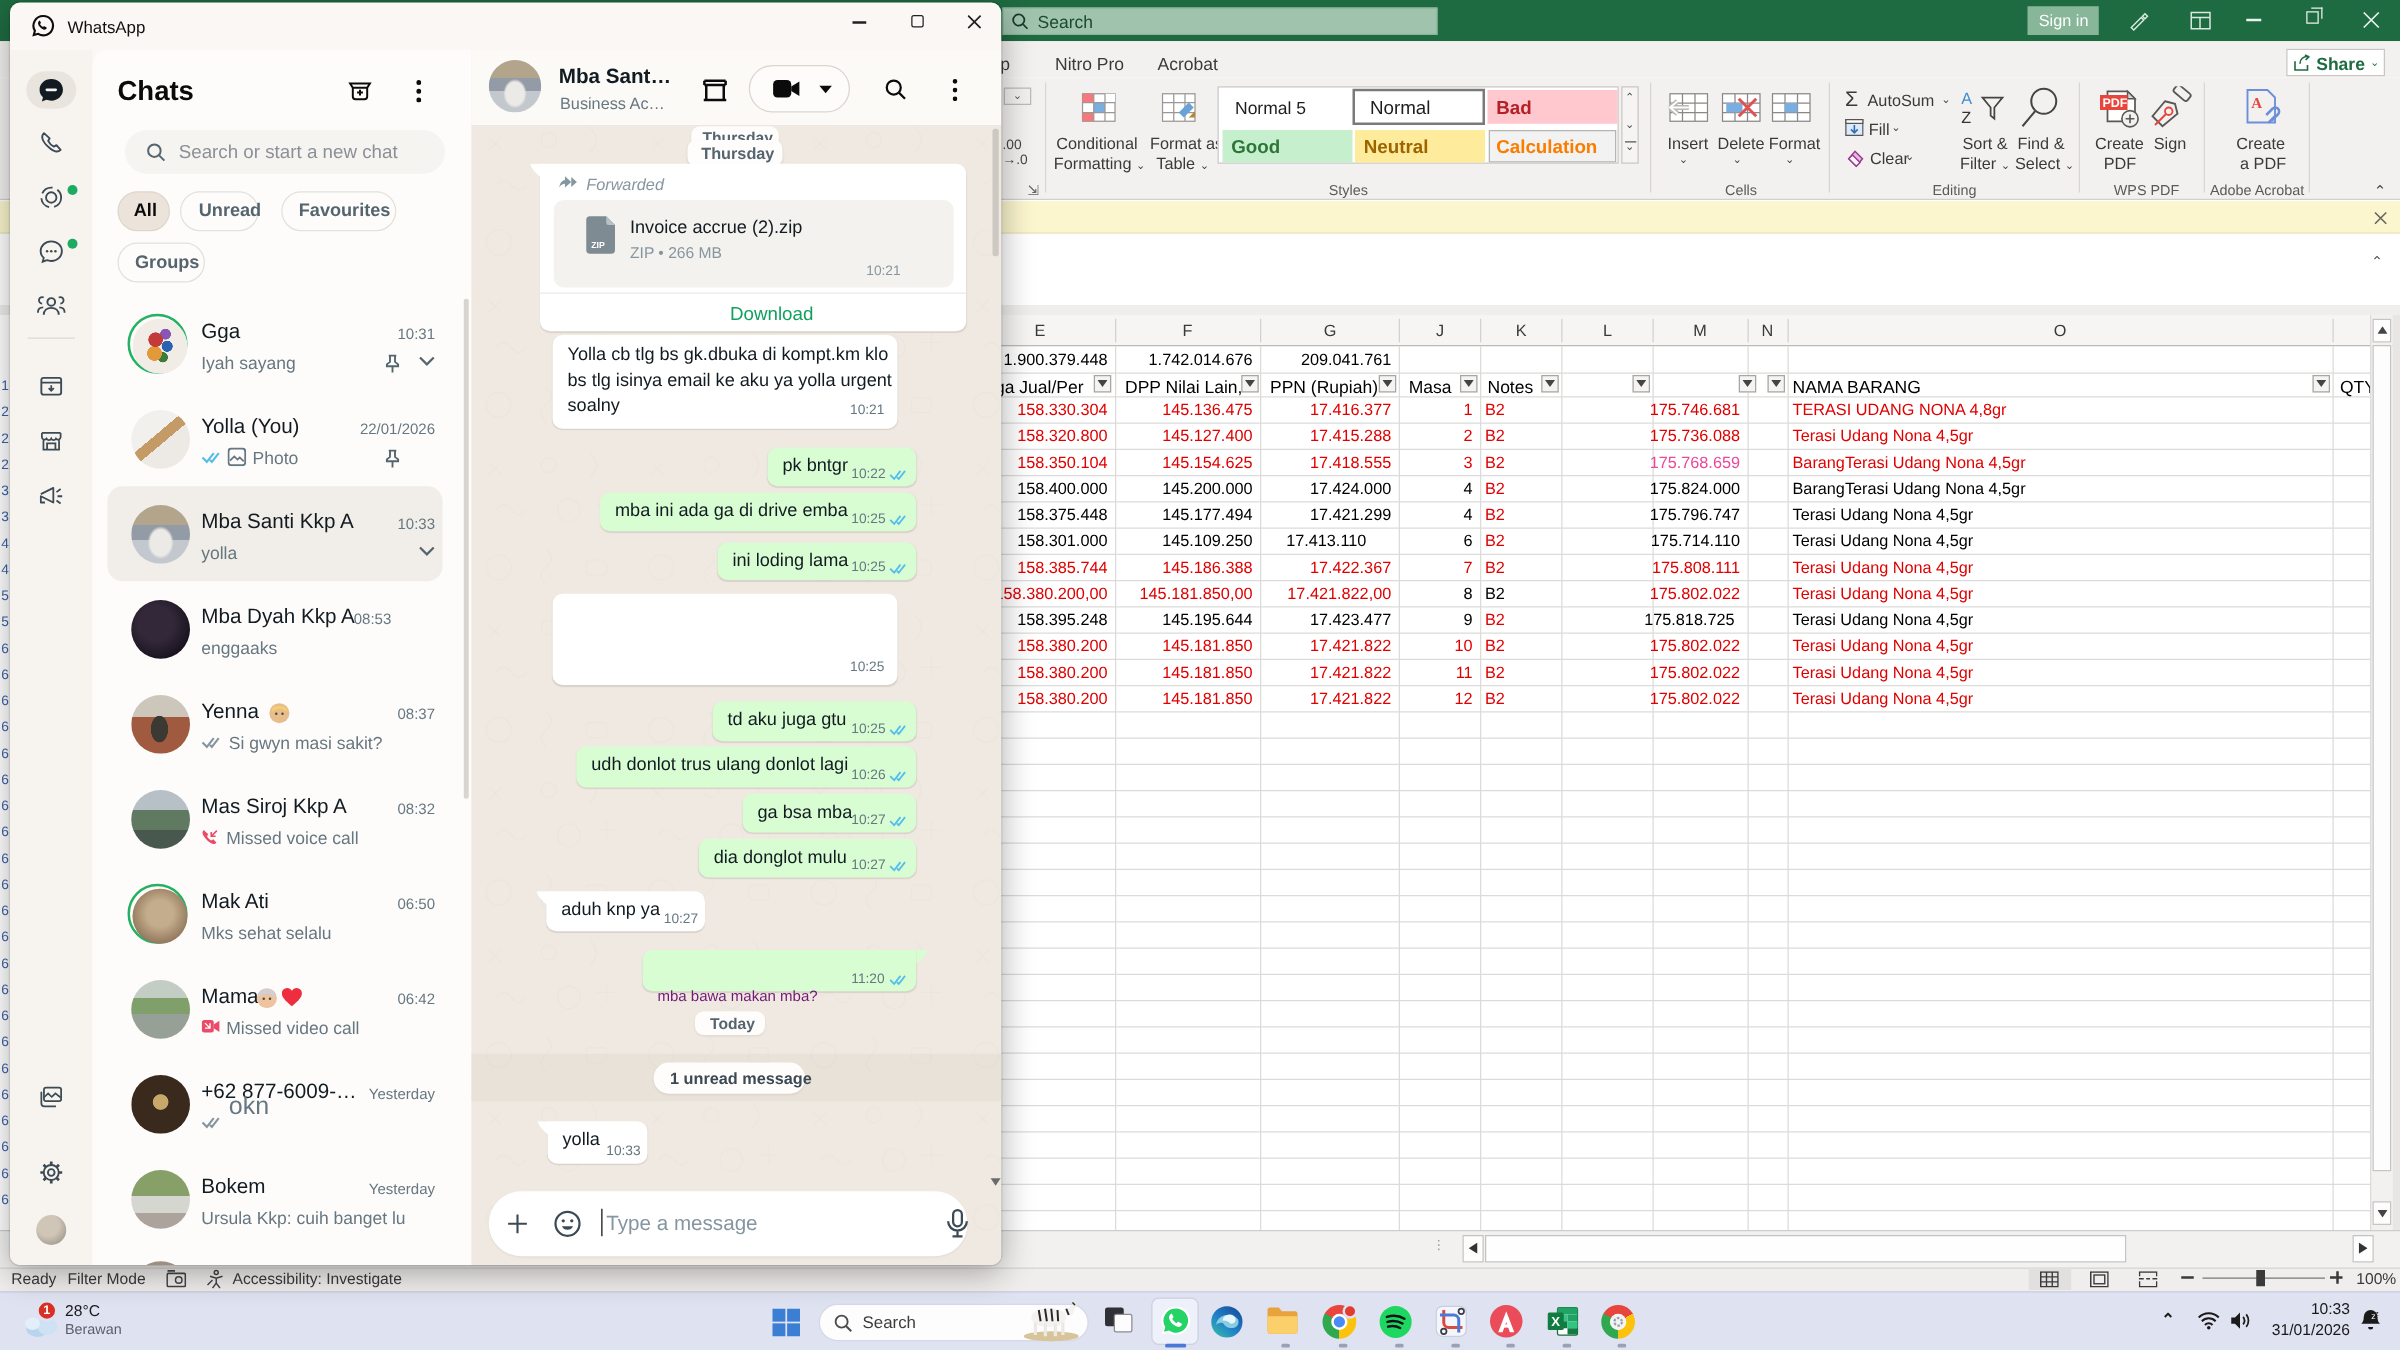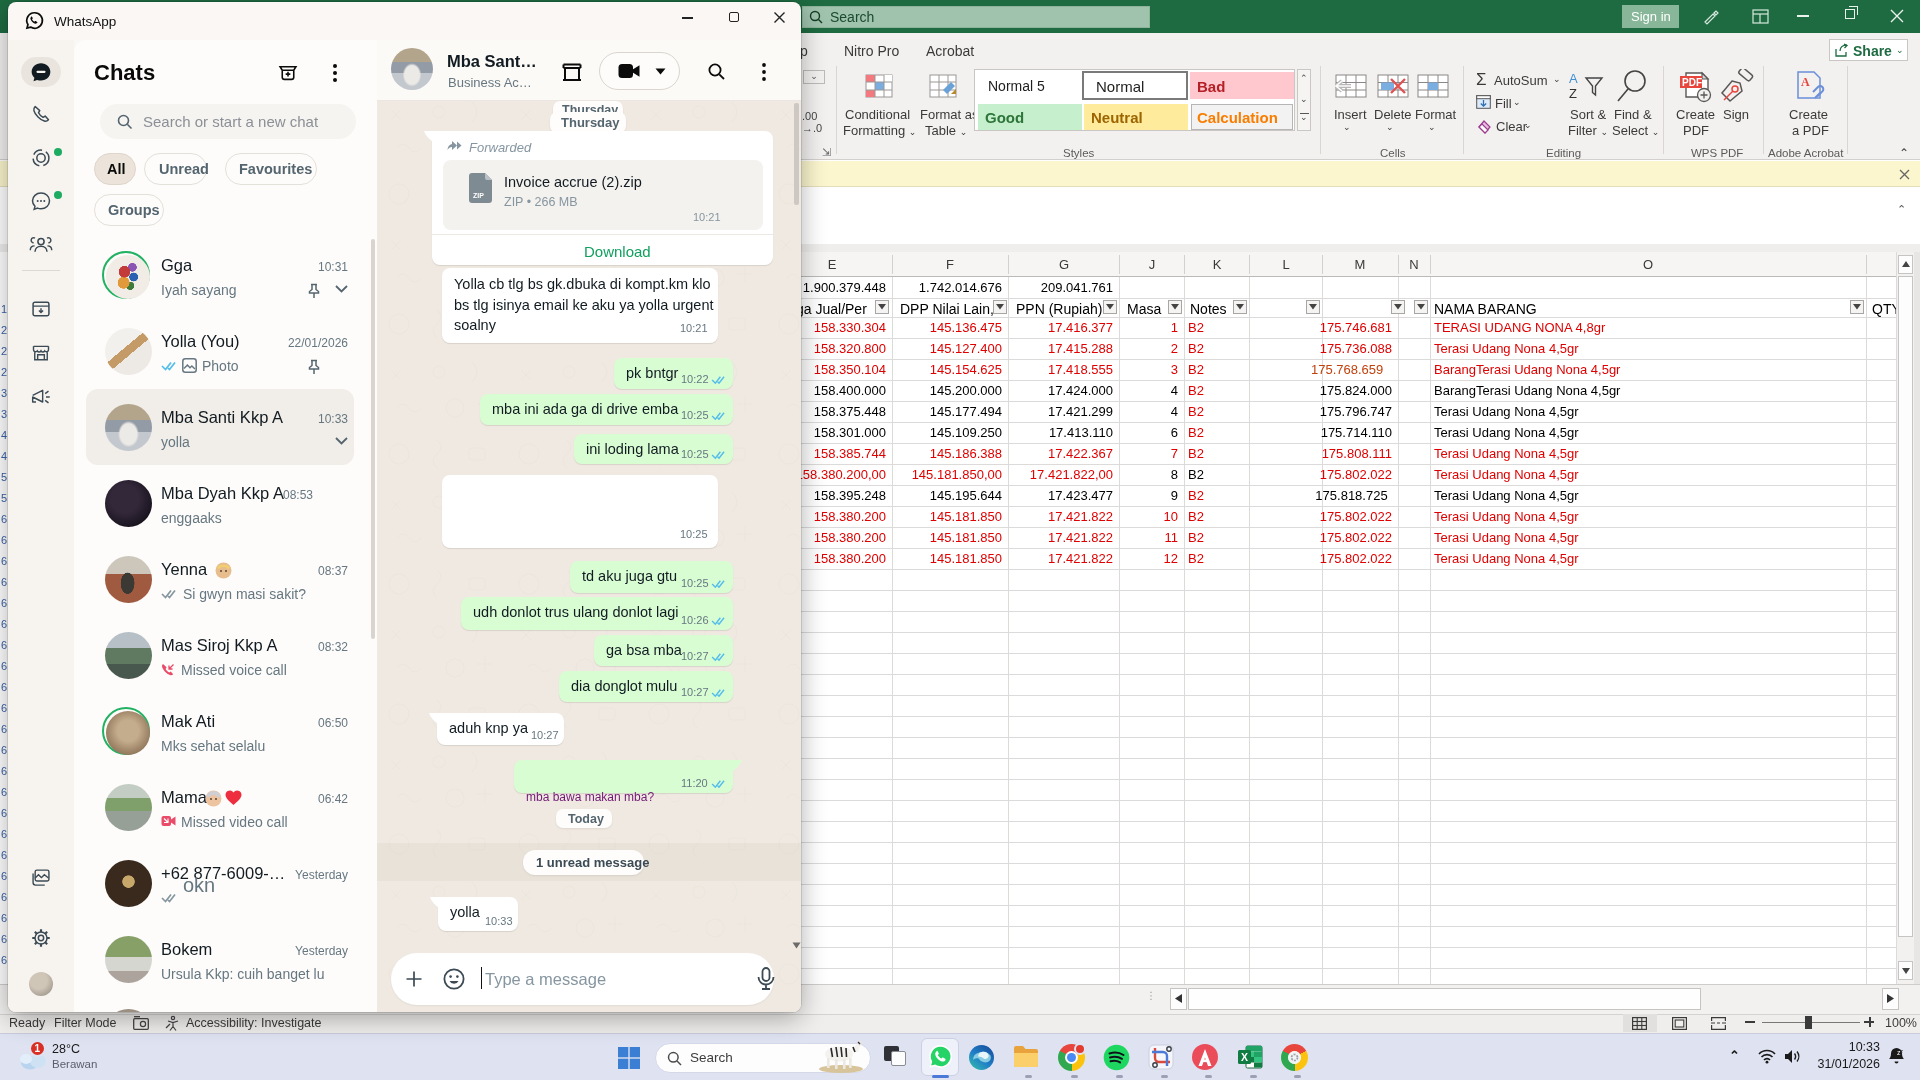--- a/index.html
+++ b/index.html
@@ -314,39 +314,39 @@
 <div class="a txt" style="left:1009px;top:89px;width:104px;text-align:right;font-size:13px;color:#e00000">17.415.288</div>
 <div class="a txt" style="left:1120px;top:89px;width:58px;text-align:right;font-size:13px;color:#e00000">2</div>
 <div class="a txt" style="left:1188px;top:89px;font-size:13px;color:#e00000;font-weight:400">B2</div>
 <div class="a txt" style="left:1311px;top:89px;width:81px;text-align:right;font-size:13px;color:#e00000">175.736.088</div>
 <div class="a txt" style="left:1434px;top:89px;font-size:13px;color:#e00000;font-weight:400">Terasi Udang Nona 4,5gr</div>
 <div class="a txt" style="left:771px;top:110px;width:115px;text-align:right;font-size:13px;color:#e00000">158.350.104</div>
 <div class="a txt" style="left:893px;top:110px;width:109px;text-align:right;font-size:13px;color:#e00000">145.154.625</div>
 <div class="a txt" style="left:1009px;top:110px;width:104px;text-align:right;font-size:13px;color:#e00000">17.418.555</div>
 <div class="a txt" style="left:1120px;top:110px;width:58px;text-align:right;font-size:13px;color:#e00000">3</div>
 <div class="a txt" style="left:1188px;top:110px;font-size:13px;color:#e00000;font-weight:400">B2</div>
-<div class="a txt" style="left:1311px;top:110px;width:81px;text-align:left;font-size:13px;color:#c2410c">175.768.659</div>
+<div class="a txt" style="left:1311px;top:110px;width:81px;text-align:right;font-size:13px;color:#ec4899">175.768.659</div>
 <div class="a txt" style="left:1434px;top:110px;font-size:13px;color:#e00000;font-weight:400">BarangTerasi Udang Nona 4,5gr</div>
 <div class="a txt" style="left:771px;top:131px;width:115px;text-align:right;font-size:13px;color:#000">158.400.000</div>
 <div class="a txt" style="left:893px;top:131px;width:109px;text-align:right;font-size:13px;color:#000">145.200.000</div>
 <div class="a txt" style="left:1009px;top:131px;width:104px;text-align:right;font-size:13px;color:#000">17.424.000</div>
 <div class="a txt" style="left:1120px;top:131px;width:58px;text-align:right;font-size:13px;color:#000">4</div>
 <div class="a txt" style="left:1188px;top:131px;font-size:13px;color:#e00000;font-weight:400">B2</div>
 <div class="a txt" style="left:1311px;top:131px;width:81px;text-align:right;font-size:13px;color:#000">175.824.000</div>
 <div class="a txt" style="left:1434px;top:131px;font-size:13px;color:#000;font-weight:400">BarangTerasi Udang Nona 4,5gr</div>
 <div class="a txt" style="left:771px;top:152px;width:115px;text-align:right;font-size:13px;color:#000">158.375.448</div>
 <div class="a txt" style="left:893px;top:152px;width:109px;text-align:right;font-size:13px;color:#000">145.177.494</div>
 <div class="a txt" style="left:1009px;top:152px;width:104px;text-align:right;font-size:13px;color:#000">17.421.299</div>
 <div class="a txt" style="left:1120px;top:152px;width:58px;text-align:right;font-size:13px;color:#000">4</div>
 <div class="a txt" style="left:1188px;top:152px;font-size:13px;color:#e00000;font-weight:400">B2</div>
 <div class="a txt" style="left:1311px;top:152px;width:81px;text-align:right;font-size:13px;color:#000">175.796.747</div>
 <div class="a txt" style="left:1434px;top:152px;font-size:13px;color:#000;font-weight:400">Terasi Udang Nona 4,5gr</div>
 <div class="a txt" style="left:771px;top:173px;width:115px;text-align:right;font-size:13px;color:#000">158.301.000</div>
 <div class="a txt" style="left:893px;top:173px;width:109px;text-align:right;font-size:13px;color:#000">145.109.250</div>
-<div class="a txt" style="left:1009px;top:173px;width:104px;text-align:right;font-size:13px;color:#000">17.413.110</div>
+<div class="a txt" style="left:1009px;top:173px;width:104px;text-align:center;font-size:13px;color:#000">17.413.110</div>
 <div class="a txt" style="left:1120px;top:173px;width:58px;text-align:right;font-size:13px;color:#000">6</div>
 <div class="a txt" style="left:1188px;top:173px;font-size:13px;color:#e00000;font-weight:400">B2</div>
 <div class="a txt" style="left:1311px;top:173px;width:81px;text-align:right;font-size:13px;color:#000">175.714.110</div>
 <div class="a txt" style="left:1434px;top:173px;font-size:13px;color:#000;font-weight:400">Terasi Udang Nona 4,5gr</div>
 <div class="a txt" style="left:771px;top:194px;width:115px;text-align:right;font-size:13px;color:#e00000">158.385.744</div>
 <div class="a txt" style="left:893px;top:194px;width:109px;text-align:right;font-size:13px;color:#e00000">145.186.388</div>
 <div class="a txt" style="left:1009px;top:194px;width:104px;text-align:right;font-size:13px;color:#e00000">17.422.367</div>
 <div class="a txt" style="left:1120px;top:194px;width:58px;text-align:right;font-size:13px;color:#e00000">7</div>
 <div class="a txt" style="left:1188px;top:194px;font-size:13px;color:#e00000;font-weight:400">B2</div>
 <div class="a txt" style="left:1311px;top:194px;width:81px;text-align:right;font-size:13px;color:#e00000">175.808.111</div>

